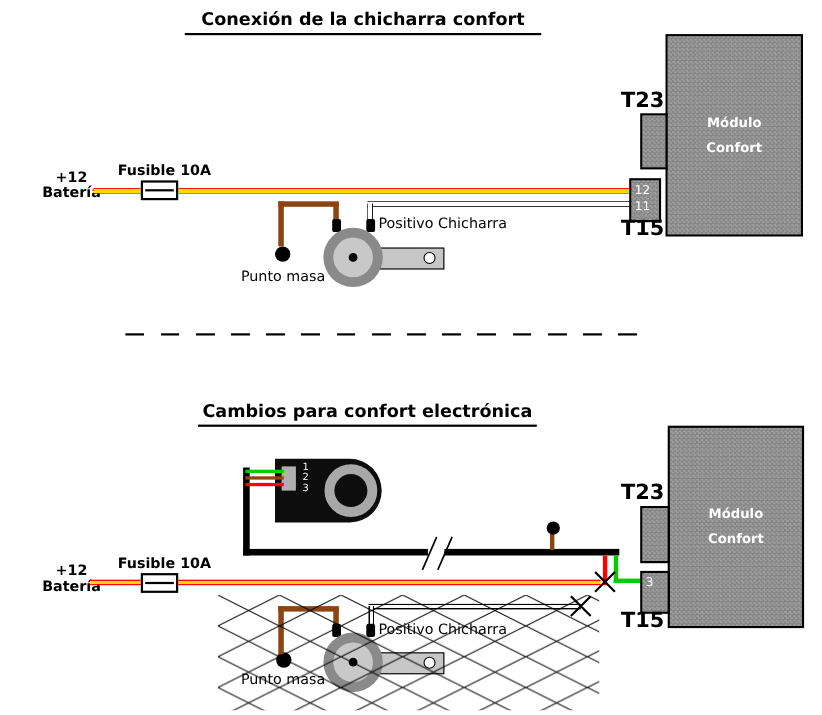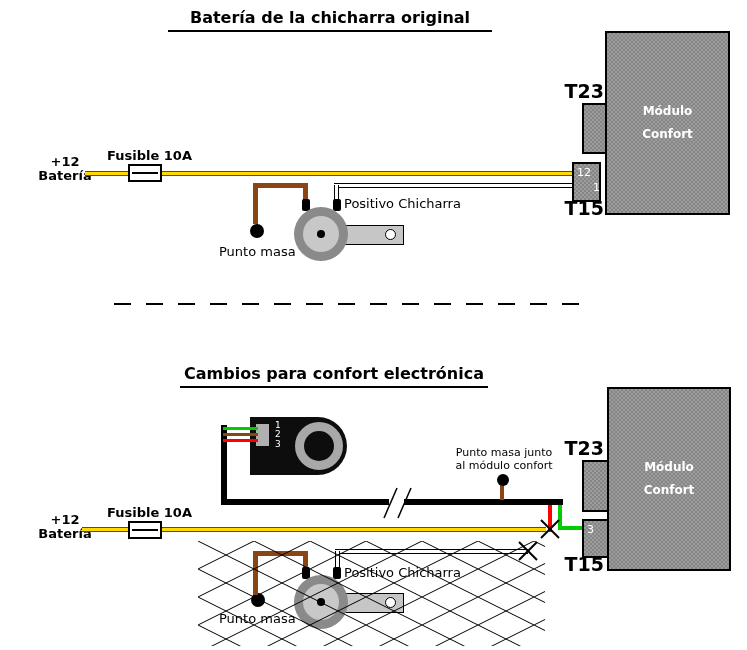--- a/index.html
+++ b/index.html
@@ -34,21 +34,21 @@
   .dash-sep{height:2px;background:repeating-linear-gradient(90deg,#000 0 17px,transparent 17px 32px);}
   .note-text{font-size:11px;line-height:13px;text-align:center;}
   svg.overlay{position:absolute;z-index:6;}
   svg.xmark{position:absolute;z-index:7;}
 </style>
 </head>
 <body>
 
 <div id="screen">
 
-  <div class="abs section-title" style="left:168px;top:8px;width:324px;">Batería de la chicharra original</div>
+  <div class="abs section-title" style="left:168px;top:8px;width:324px;">Conexión de la chicharra confort</div>
 
   <div class="abs bold-label" style="left:35px;top:155px;width:60px;text-align:center;">
     <div>+12</div>
     <div>Batería</div>
   </div>
 
   <div class="abs wire-batt" style="left:85px;top:171px;width:498px;z-index:1;"></div>
 
   <div class="abs bold-label" style="left:107px;top:149px;">Fusible 10A</div>
   <div class="abs fuse" style="left:128px;top:164px;"></div>
@@ -68,21 +68,21 @@
   <div class="abs terminal" style="left:302px;top:199px;"></div>
   <div class="abs terminal" style="left:333px;top:199px;"></div>
   <div class="abs buzz-outer" style="left:294px;top:207px;"></div>
   <div class="abs buzz-inner" style="left:303px;top:216px;"></div>
   <div class="abs buzz-dot" style="left:317px;top:230px;"></div>
 
   <div class="abs t-label" style="left:562px;top:80px;">T23</div>
   <div class="abs connector checker" style="left:582px;top:103px;width:23px;height:47px;"></div>
   <div class="abs connector checker" style="left:572px;top:162px;width:25px;height:36px;">
     <span class="pin-num" style="left:3px;top:3px;">12</span>
-    <span class="pin-num" style="left:3px;top:18px;margin-left:16px;">11</span>
+    <span class="pin-num" style="left:3px;top:18px;">11</span>
   </div>
   <div class="abs t-label" style="left:562px;top:197px;">T15</div>
   <div class="abs module checker" style="left:605px;top:31px;">
     <div class="module-name">
       <div>Módulo</div>
       <div>Confort</div>
     </div>
   </div>
 
   <div class="abs dash-sep" style="left:114px;top:303px;width:478px;"></div>
@@ -101,24 +101,20 @@
   <div class="abs" style="left:223px;top:439px;width:35px;height:3px;background:#ff0000;z-index:3;"></div>
 
   <div class="abs black-wire" style="left:221px;top:425px;width:6px;height:80px;z-index:2;"></div>
   <div class="abs black-wire" style="left:221px;top:499px;width:168px;height:6px;z-index:2;"></div>
   <div class="abs black-wire" style="left:404px;top:499px;width:159px;height:6px;z-index:2;"></div>
   <svg class="overlay" style="left:380px;top:486px;" width="36" height="34" viewBox="0 0 36 34">
     <line x1="4" y1="32" x2="17" y2="2" stroke="#000" stroke-width="1.5"></line>
     <line x1="18" y1="32" x2="31" y2="2" stroke="#000" stroke-width="1.5"></line>
   </svg>
 
-  <div class="abs note-text" style="left:448px;top:446px;width:112px;z-index:5;">
-    <div>Punto masa junto</div>
-    <div>al módulo confort</div>
-  </div>
   <div class="abs dot" style="left:497px;top:474px;width:12px;height:12px;z-index:3;"></div>
   <div class="abs wire-brown" style="left:500px;top:485px;width:4px;height:15px;z-index:2;"></div>
 
   <div class="abs" style="left:548px;top:505px;width:4px;height:27px;background:#ff0000;z-index:2;"></div>
   <div class="abs green-wire" style="left:558px;top:505px;width:4px;height:25px;z-index:2;"></div>
   <div class="abs green-wire" style="left:558px;top:526px;width:26px;height:4px;z-index:2;"></div>
 
   <div class="abs bold-label" style="left:35px;top:513px;width:60px;text-align:center;">
     <div>+12</div>
     <div>Batería</div>

